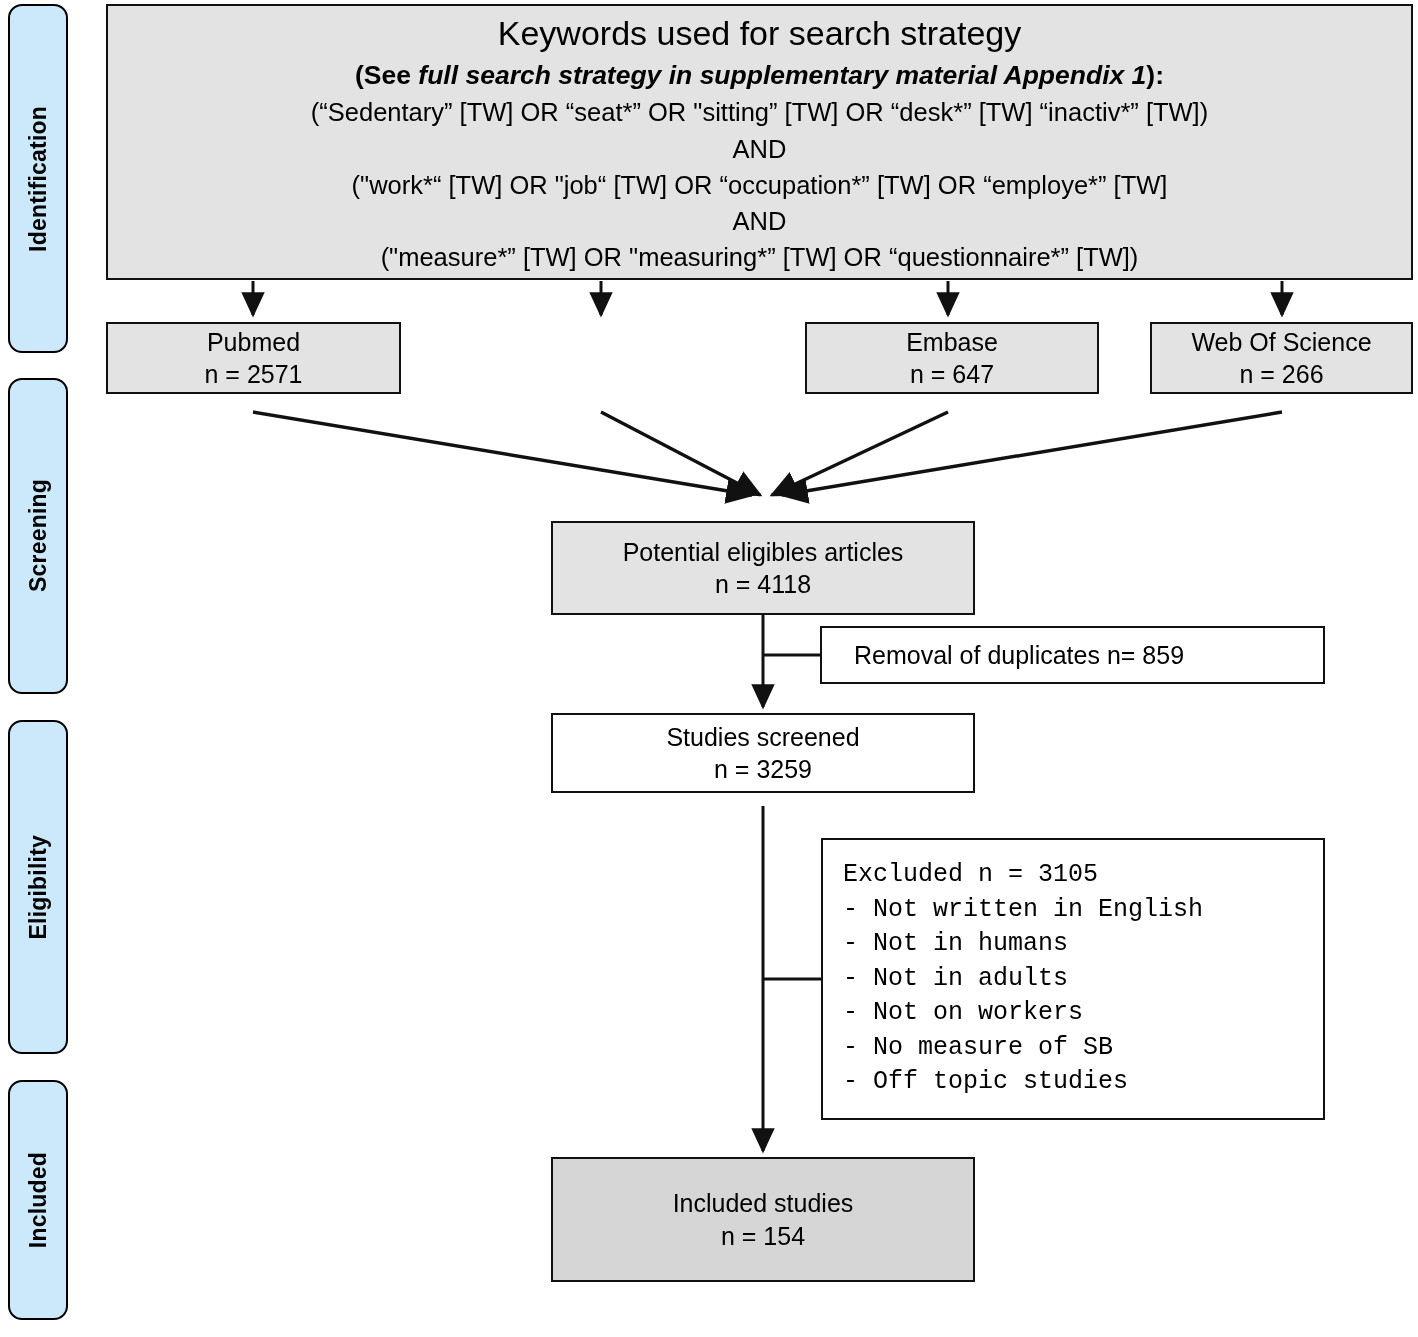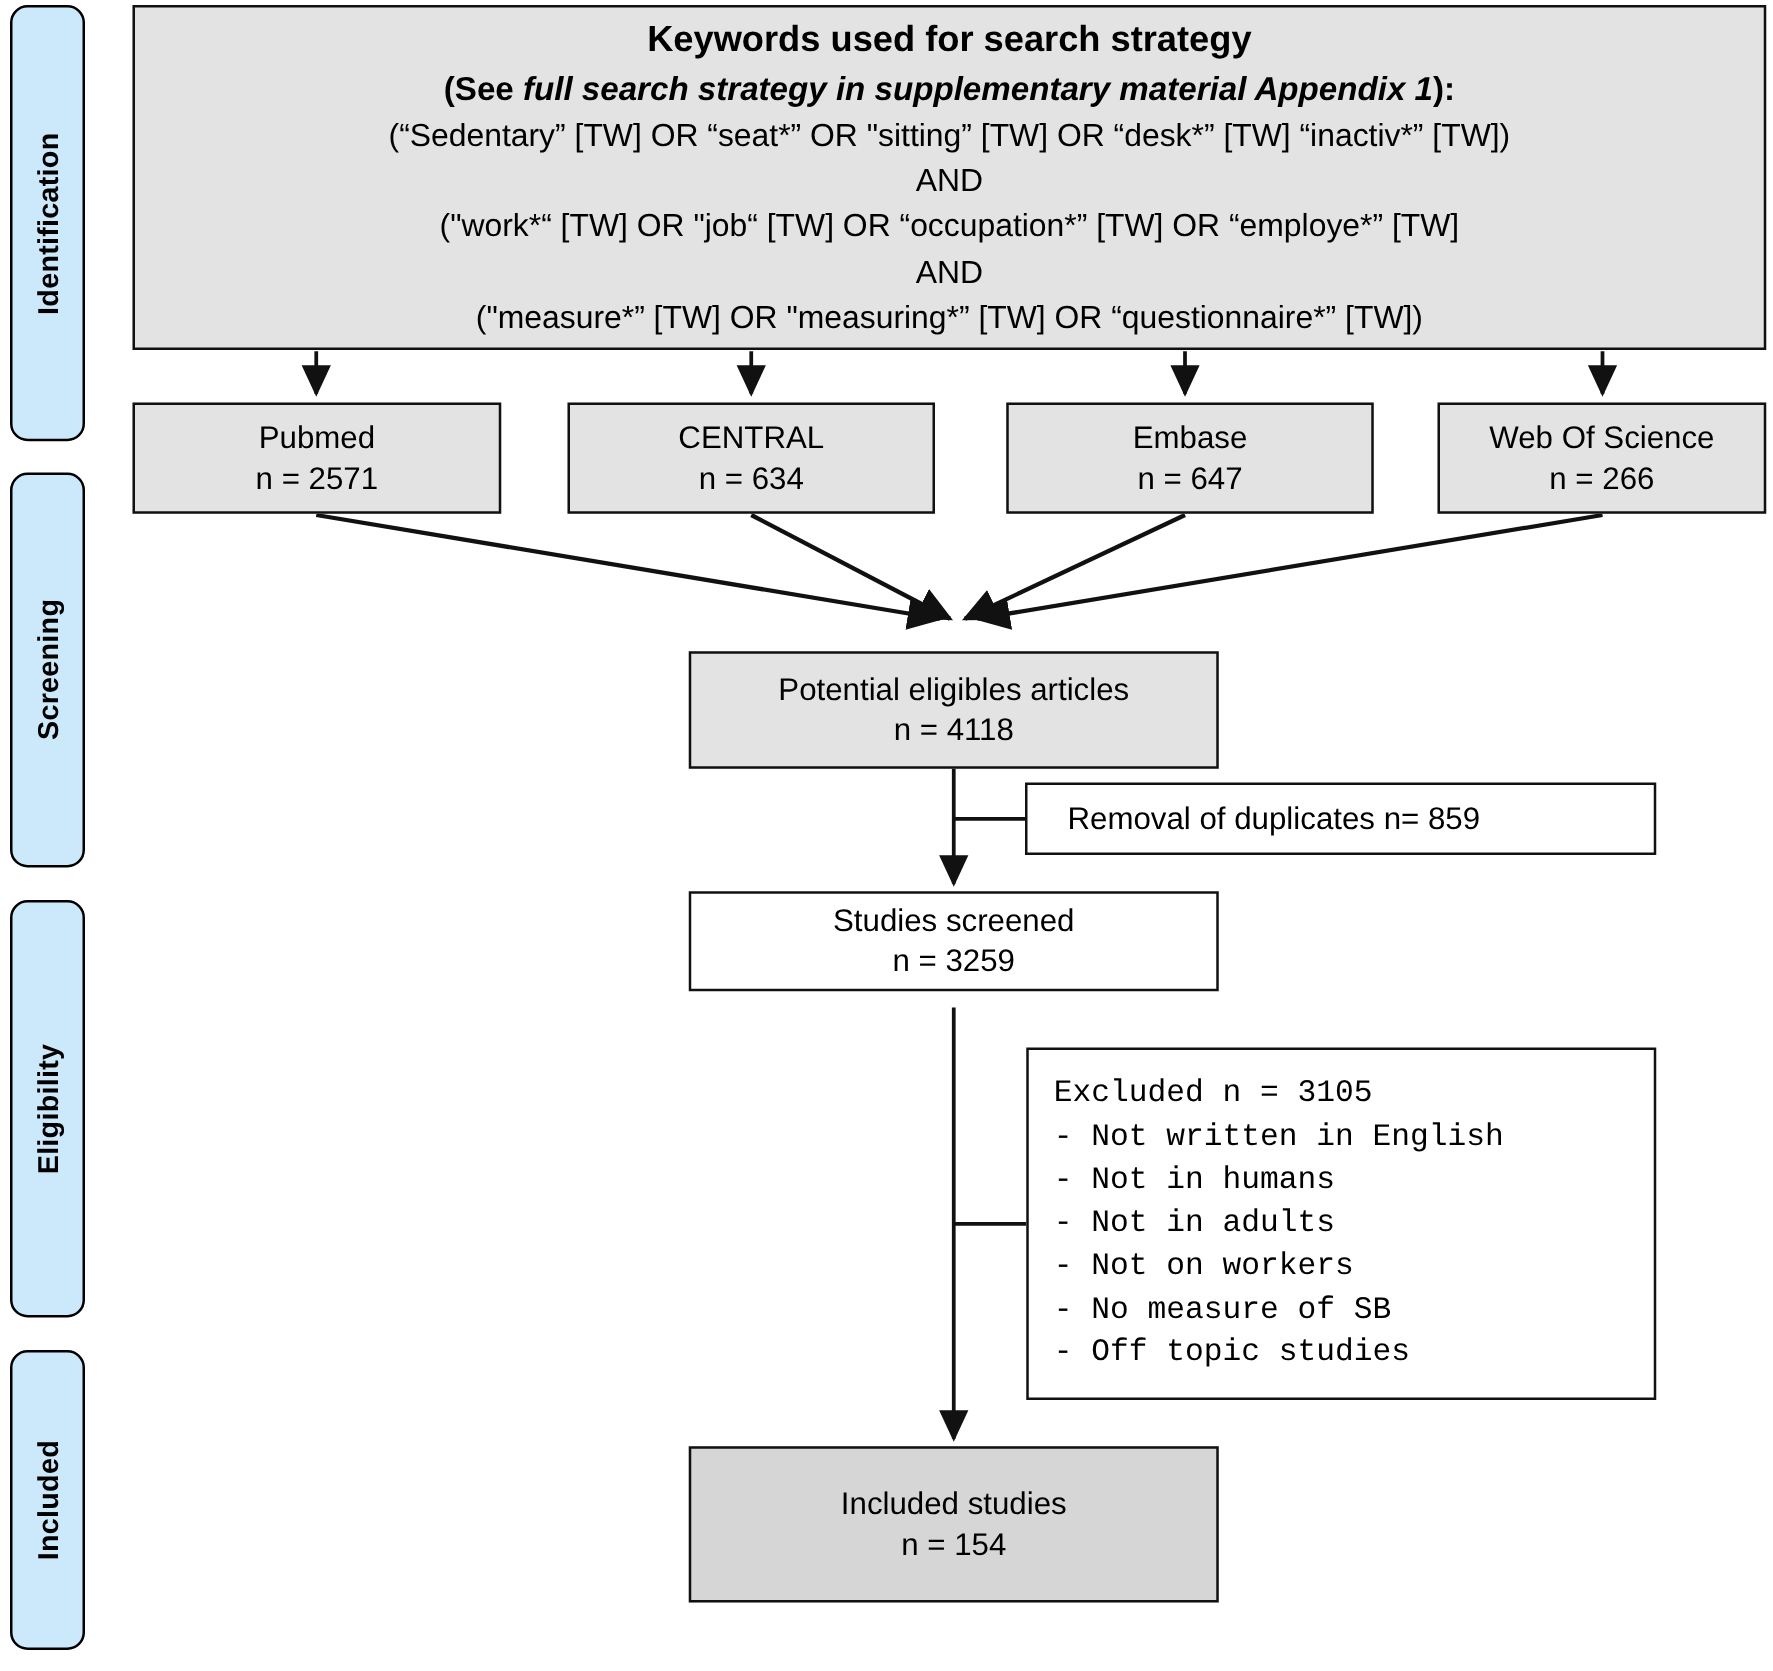--- a/index.html
+++ b/index.html
@@ -72,36 +72,36 @@
     left: 106px;
     top: 4px;
     width: 1307px;
     height: 276px;
     justify-content: center;
     padding: 6px 10px;
     font-size: 25.5px;
     line-height: 1.42;
   }
   #keyword-box .kw-title {
-    font-weight: bold;
-    font-size: 29px;
+    font-weight: normal;
+    font-size: 34px;
   }
   #keyword-box .kw-sub {
     font-weight: bold;
     font-size: 26.5px;
   }
   #keyword-box .kw-sub em {
     font-style: italic;
     font-weight: bold;
   }
 
   
   .source-box {
     top: 322px;
-    height: 89px;
+    height: 72px;
     font-size: 25px;
   }
   #src-pubmed   { left: 106px;  width: 295px; }
   #src-central  { left: 454px;  width: 294px; }
   #src-embase   { left: 805px;  width: 294px; }
   #src-wos      { left: 1150px; width: 263px; }
 
   #potential-box {
     left: 551px;
     top: 521px;
@@ -201,24 +201,20 @@
     <span class="line">AND</span>
     <span class="line">("work*“ [TW] OR "job“ [TW] OR “occupation*” [TW] OR “employe*” [TW]</span>
     <span class="line">AND</span>
     <span class="line">("measure*” [TW] OR "measuring*” [TW] OR “questionnaire*” [TW])</span>
   </div>
 
   <div class="node grey source-box" id="src-pubmed">
     <span class="line">Pubmed</span>
     <span class="line">n = 2571</span>
   </div>
-  <div class="node grey source-box" id="src-central">
-    <span class="line">CENTRAL</span>
-    <span class="line">n = 634</span>
-  </div>
   <div class="node grey source-box" id="src-embase">
     <span class="line">Embase</span>
     <span class="line">n = 647</span>
   </div>
   <div class="node grey source-box" id="src-wos">
     <span class="line">Web Of Science</span>
     <span class="line">n = 266</span>
   </div>
 
   <div class="node grey" id="potential-box">

